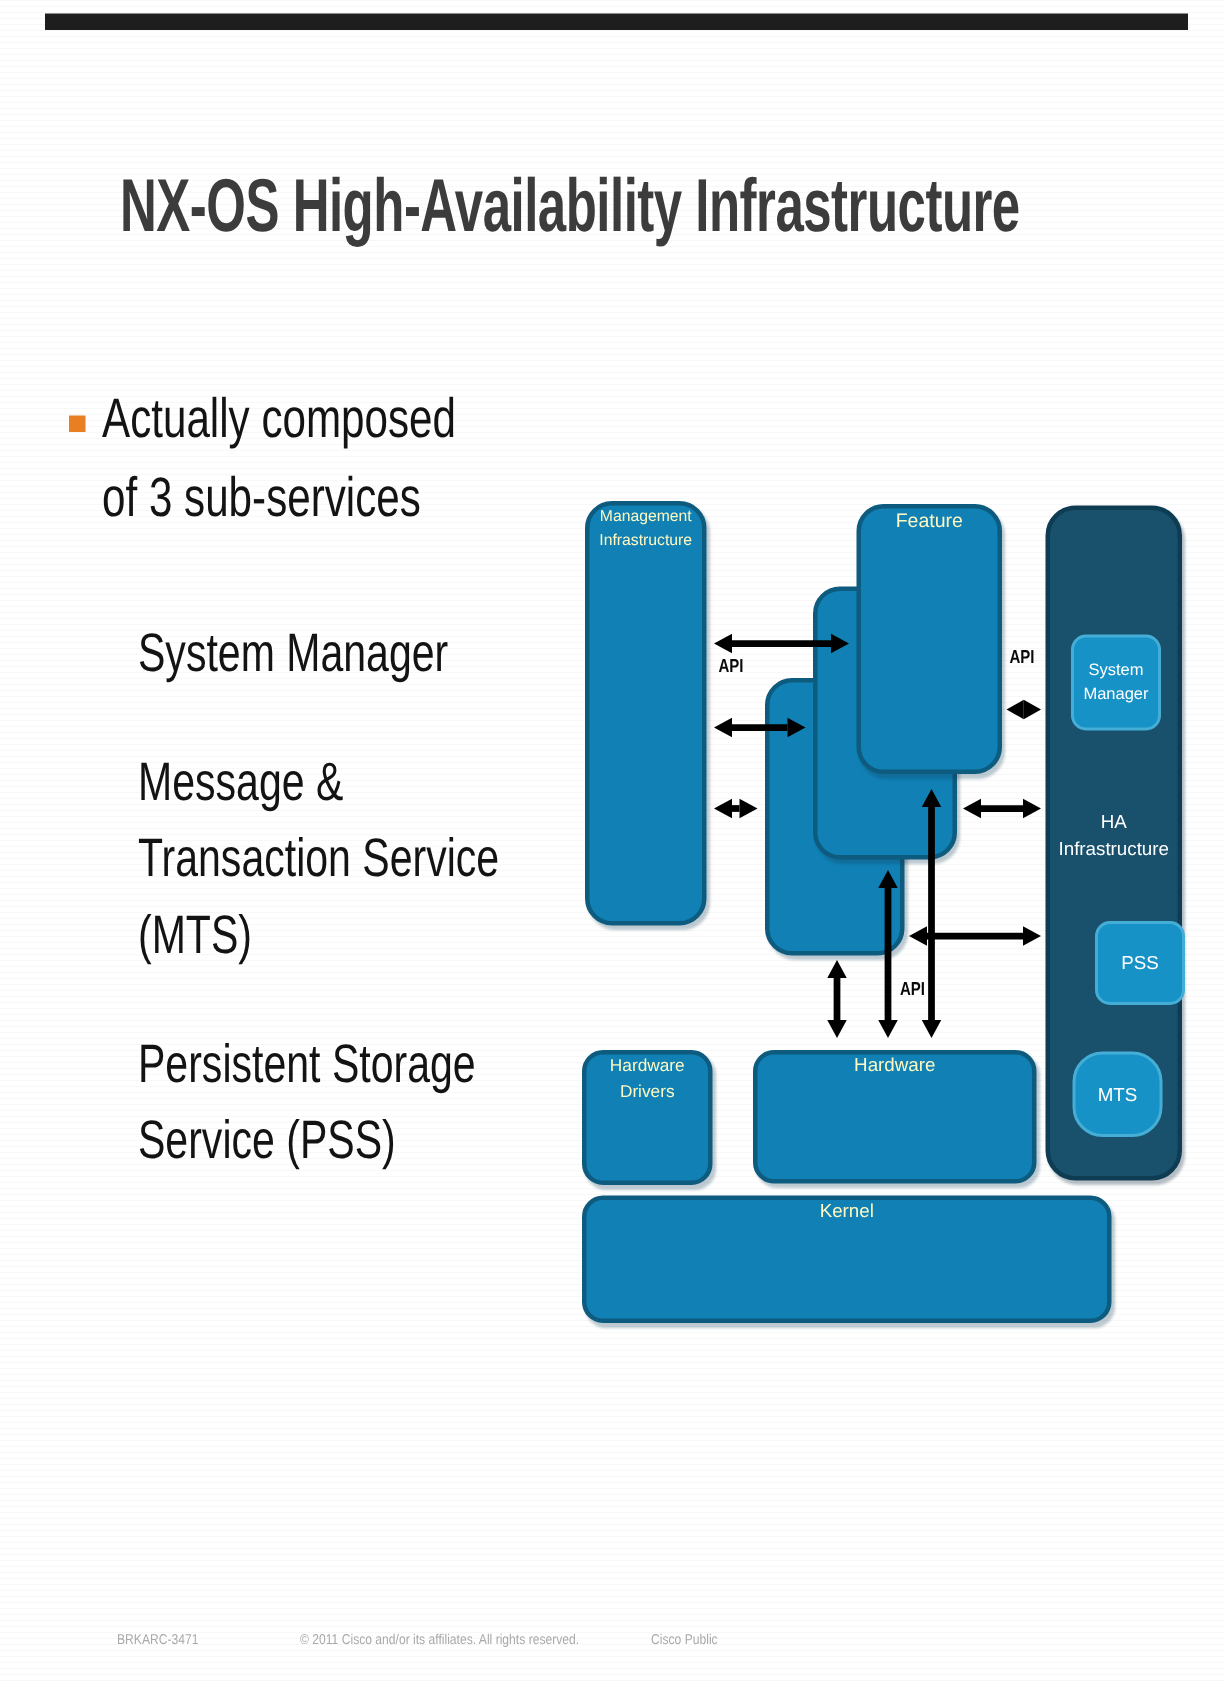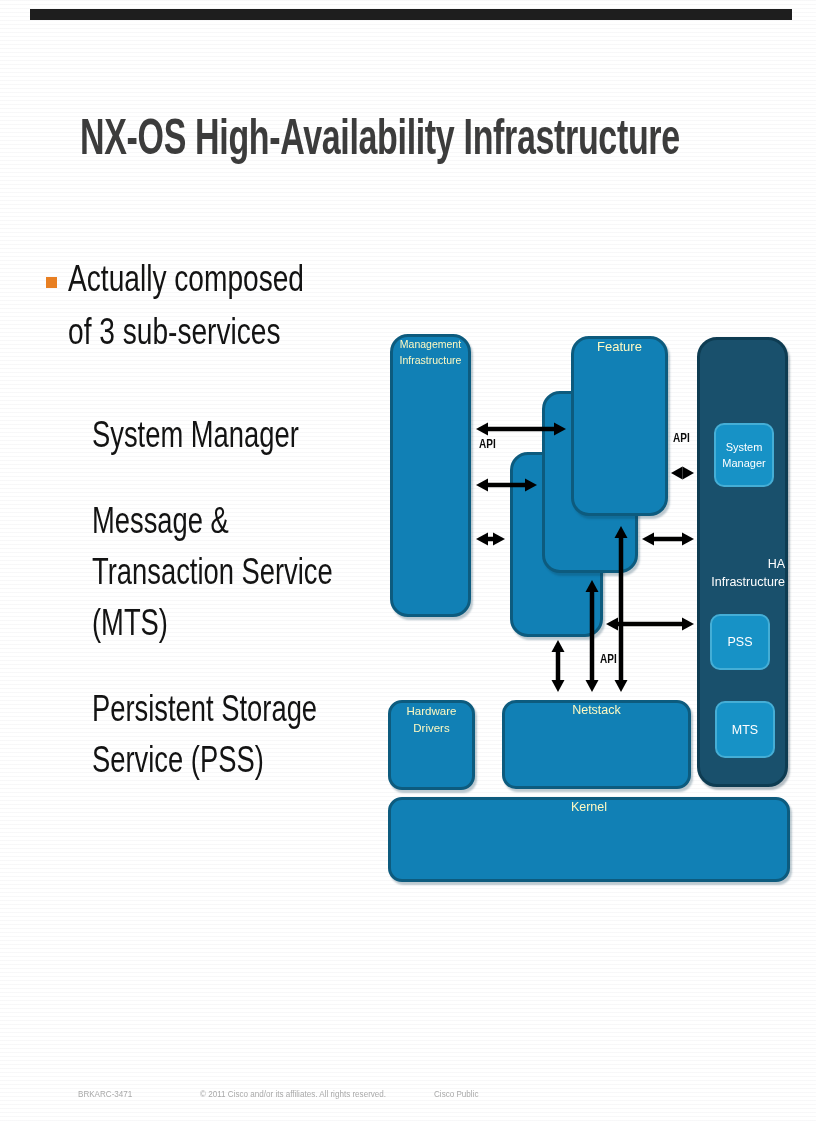--- a/index.html
+++ b/index.html
@@ -46,38 +46,38 @@
     display:flex; align-items:flex-start; justify-content:center;
     box-shadow:2px 3px 2px rgba(15,60,85,0.28);
   }
   .mgmt     { left:390px; top:334px; width:81px;  height:283px; font-size:10.5px; line-height:1.5; }
   .f3       { left:510px; top:452px; width:93px;  height:185px; z-index:1; }
   .f2       { left:542px; top:391px; width:96px;  height:182px; z-index:2; }
   .f1       { left:571px; top:336px; width:97px;  height:180px; z-index:3; font-size:13px; }
   .hw       { left:388px; top:700px; width:87px; height:90px;  font-size:11.5px; line-height:1.5; border-radius:14px; }
   .hw span  { display:inline-block; max-width:62px; }
   .netstack { left:502px; top:700px; width:189px; height:89px;  font-size:12.5px; border-radius:14px; }
-  .kernel   { left:388px; top:797px; width:402px; height:85px;  font-size:12.5px; border-radius:14px; }
+  .kernel   { left:388px; top:797px; width:353px; height:85px;  font-size:12.5px; border-radius:14px; }
 
   .panel {
     position:absolute; left:697px; top:337px; width:91px; height:450px; box-sizing:border-box;
     background:var(--panel-dark,#19506c); border:3px solid var(--panel-border,#0e3c52);
     border-radius:20px; z-index:2; color:#ffffff;
     box-shadow:2px 3px 2px rgba(10,40,60,0.3);
   }
   .inner {
     position:absolute; box-sizing:border-box;
     background:var(--inner-blue,#1792c6); border:2px solid var(--inner-border,#45aed6);
     border-radius:10px; color:#ffffff; text-align:center;
     display:flex; align-items:center; justify-content:center;
   }
   .sysmgr { left:14px; top:83px;  width:60px; height:64px; font-size:11px;   line-height:1.5; }
-  .pss    { left:10px; top:274px; width:60px; height:56px; font-size:12.5px; }
-  .mts    { left:15px; top:361px; width:60px; height:57px; font-size:12.5px; }
-  .ha-label { position:absolute; left:0; right:0; top:216px; text-align:right; font-size:12.5px; line-height:1.4; }
+  .pss    { left:30px; top:274px; width:60px; height:56px; font-size:12.5px; }
+  .mts    { left:15px; top:361px; width:60px; height:57px; font-size:12.5px;border-radius:20px; }
+  .ha-label { position:absolute; left:0; right:0; top:200px; text-align:center; font-size:12.5px; line-height:1.4; }
 
   .arrows { position:absolute; left:0; top:0; z-index:5; pointer-events:none; }
 
   .api {
     position:absolute; z-index:6; font-size:12.5px; font-weight:bold; color:#0a0a0a;
     transform:scaleX(0.8); transform-origin:0 0; white-space:nowrap;
   }
   .api-left   { left:479px; top:437px; }
   .api-right  { left:673px; top:431px; }
   .api-bottom { left:600px; top:652px; }
@@ -130,21 +130,21 @@
       </div>
       <div class="inner mts">
         <span>MTS</span>
       </div>
     </div>
 
     <div class="box hw">
       <span>Hardware Drivers</span>
     </div>
     <div class="box netstack">
-      <span>Netstack</span>
+      <span>Hardware</span>
     </div>
     <div class="box kernel">
       <span>Kernel</span>
     </div>
 
     <svg class="arrows" width="816" height="1123" viewBox="0 0 816 1123">
         <g>
           <line x1="488" y1="429" x2="554" y2="429" stroke="#000000" stroke-width="4.5"></line>
           <polygon points="476,429 488,435.5 488,422.5" fill="#000000"></polygon>
           <polygon points="566,429 554,435.5 554,422.5" fill="#000000"></polygon>

